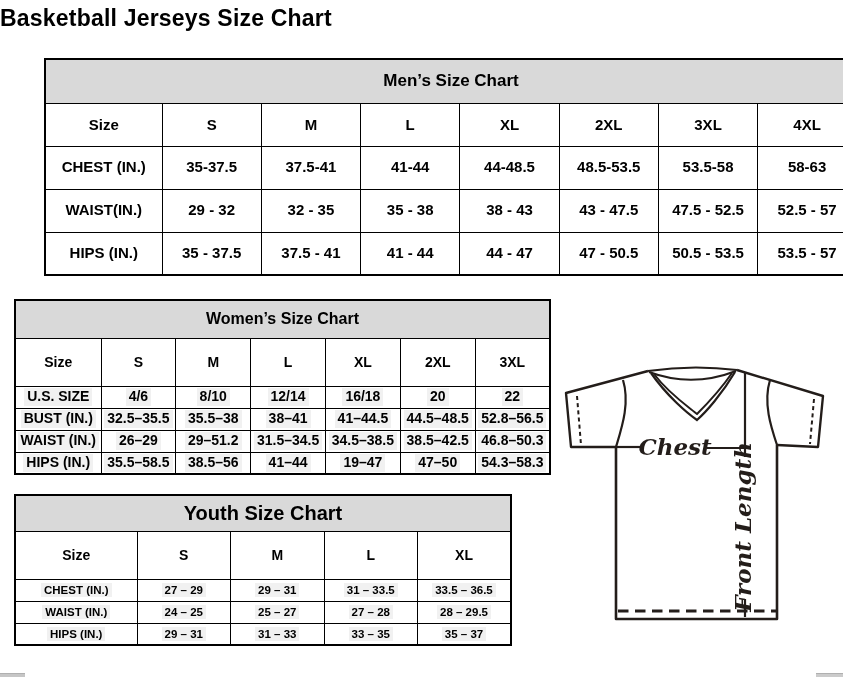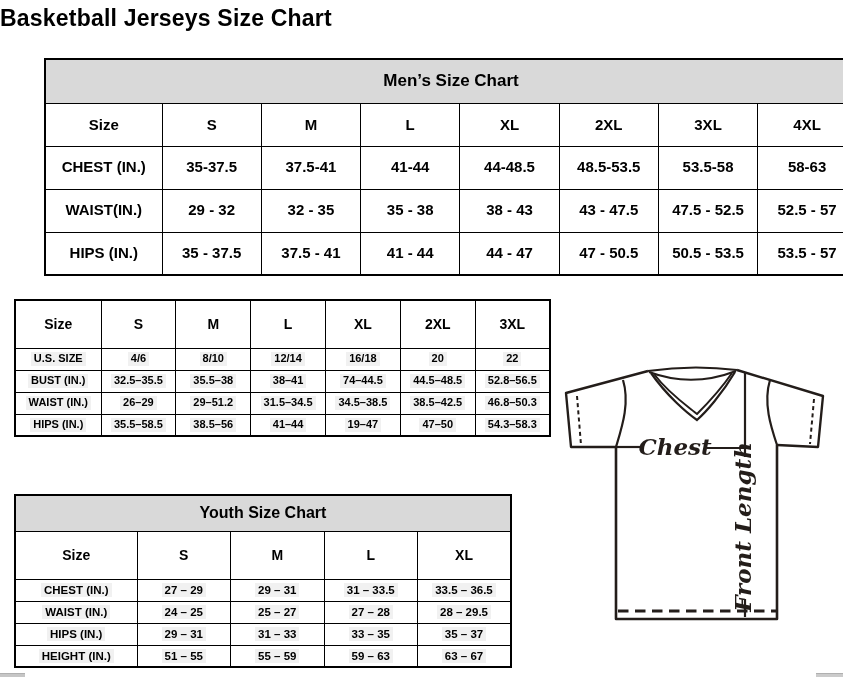--- a/index.html
+++ b/index.html
@@ -38,33 +38,33 @@
   .mens  th, .mens td { font-size:15px; }
   .mens  .band { font-size:17px; }
   .mens  col.label-col { width:117px; }
 
   
   .womens { left:14px; top:299px; width:537px; }
   .womens .band-row { height:38px; }
   .womens .head-row { height:48px; }
   .womens .data-row { height:22px; }
   .womens .head-row th { font-size:14px; }
-  .womens .data-row th, .womens .data-row td { font-size:11px;margin-top:23px; }
+  .womens .data-row th, .womens .data-row td { font-size:14px;margin-top:23px; }
   .womens .band { font-size:16px; }
   .womens col.label-col { width:86px; }
   .womens .data-row .hl { background:#f1f1f1; padding:0 3px; }
 
   
   .youth { left:14px; top:494px; width:498px; }
   .youth .band-row { height:36px; }
   .youth .head-row { height:48px; }
   .youth .data-row { height:22px; }
   .youth .head-row th { font-size:14px; }
   .youth .data-row th, .youth .data-row td { font-size:11.5px; }
-  .youth .band { font-size:16px; }
+  .youth .band { font-size:20px; }
   .youth col.label-col { width:122px; }
   .youth .data-row .hl { background:#f1f1f1; padding:0 3px; }
 
   
   .jersey { position:absolute; left:552px; top:363px; width:292px; height:266px; }
   .jersey path, .jersey line { fill:none; stroke:#231d1a; }
   .jersey text {
     font-family:"DejaVu Serif", serif;
     font-style:italic; font-weight:bold;
     fill:#231d1a;
@@ -144,20 +144,23 @@
       <colgroup>
         <col class="label-col">
         <col>
         <col>
         <col>
         <col>
         <col>
         <col>
       </colgroup>
       <tbody>
+        <tr class="band-row">
+          <th colspan="7" class="band">Women’s Size Chart</th>
+        </tr>
         <tr class="head-row">
           <th>Size</th>
           <th>S</th>
           <th>M</th>
           <th>L</th>
           <th>XL</th>
           <th>2XL</th>
           <th>3XL</th>
         </tr>
         <tr class="data-row">
@@ -167,21 +170,21 @@
           <td><span class="hl">12/14</span></td>
           <td><span class="hl">16/18</span></td>
           <td><span class="hl">20</span></td>
           <td><span class="hl">22</span></td>
         </tr>
         <tr class="data-row">
           <th><span class="hl">BUST (IN.)</span></th>
           <td><span class="hl">32.5–35.5</span></td>
           <td><span class="hl">35.5–38</span></td>
           <td><span class="hl">38–41</span></td>
-          <td><span class="hl">74–44.5</span></td>
+          <td><span class="hl">41–44.5</span></td>
           <td><span class="hl">44.5–48.5</span></td>
           <td><span class="hl">52.8–56.5</span></td>
         </tr>
         <tr class="data-row">
           <th><span class="hl">WAIST (IN.)</span></th>
           <td><span class="hl">26–29</span></td>
           <td><span class="hl">29–51.2</span></td>
           <td><span class="hl">31.5–34.5</span></td>
           <td><span class="hl">34.5–38.5</span></td>
           <td><span class="hl">38.5–42.5</span></td>
@@ -233,27 +236,20 @@
           <td><span class="hl">27 – 28</span></td>
           <td><span class="hl">28 – 29.5</span></td>
         </tr>
         <tr class="data-row">
           <th><span class="hl">HIPS (IN.)</span></th>
           <td><span class="hl">29 – 31</span></td>
           <td><span class="hl">31 – 33</span></td>
           <td><span class="hl">33 – 35</span></td>
           <td><span class="hl">35 – 37</span></td>
         </tr>
-        <tr class="data-row">
-          <th><span class="hl">HEIGHT (IN.)</span></th>
-          <td><span class="hl">51 – 55</span></td>
-          <td><span class="hl">55 – 59</span></td>
-          <td><span class="hl">59 – 63</span></td>
-          <td><span class="hl">63 – 67</span></td>
-        </tr>
       </tbody>
     </table>
   </section>
 
 <svg class="jersey" viewBox="0 0 292 266" xmlns="http://www.w3.org/2000/svg">
 
   <path stroke-width="2.4" d="M 96 8 L 14 30 L 19 84 L 64 84" stroke-linejoin="round"></path>
   <path stroke-width="2" stroke-dasharray="4 3.2" d="M 25 33 L 29 82"></path>
   <path stroke-width="2.2" d="M 71 17 C 78 40 70 64 64 84"></path>
 

